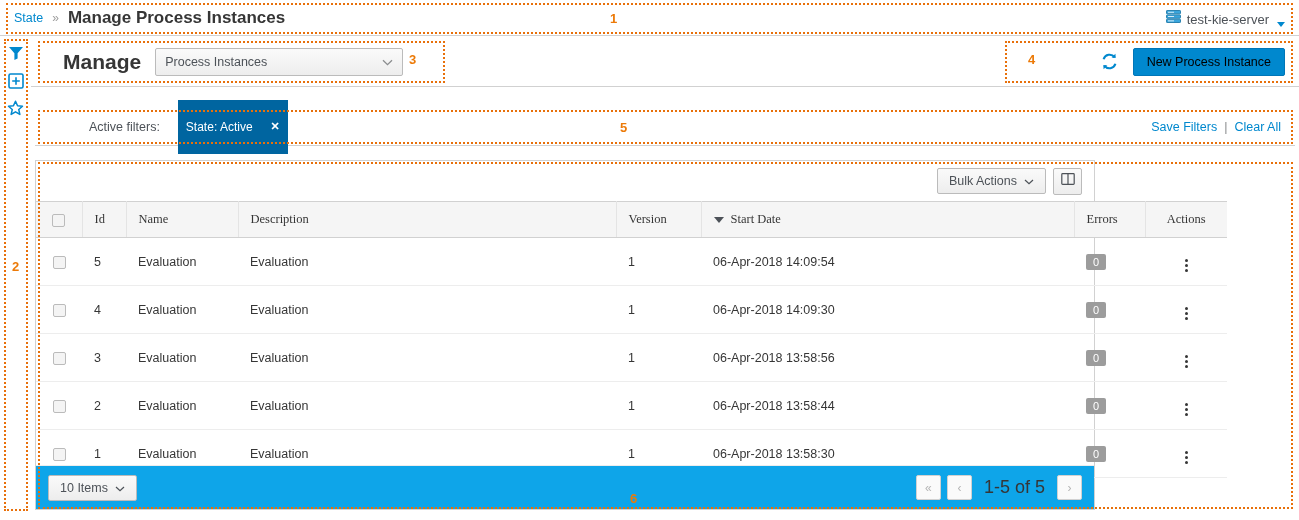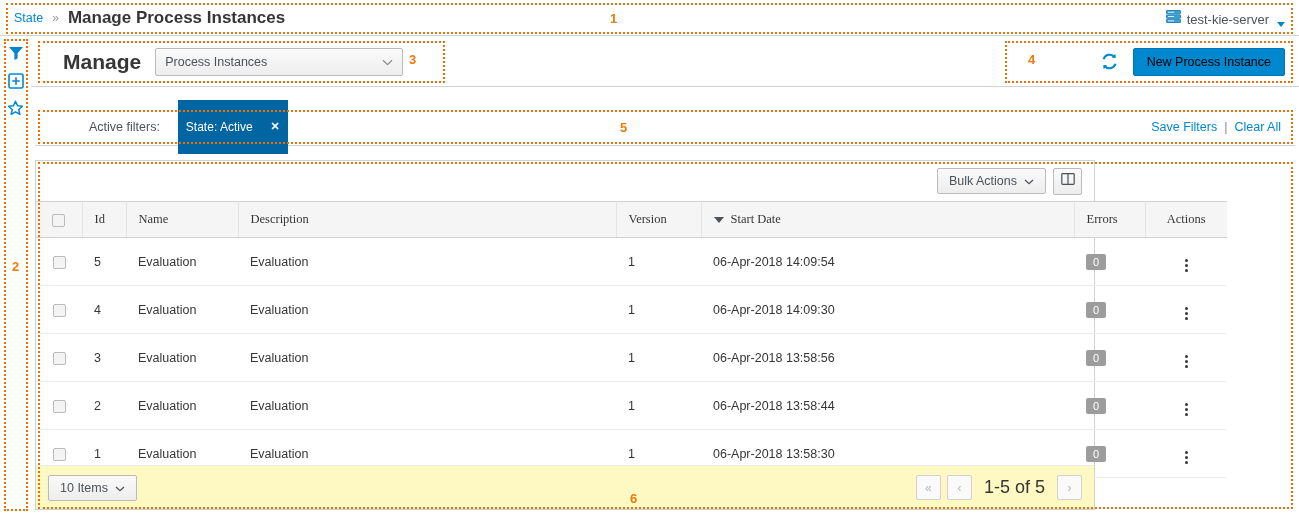--- a/index.html
+++ b/index.html
@@ -143,21 +143,21 @@
   .err-badge {
     display: inline-block; background: #9c9c9c; color: #fff; font-size: 11px;
     padding: 2px 7px; border-radius: 2px; min-width: 19px; text-align: center;
   }
   .kebab { display: inline-flex; flex-direction: column; gap: 2px; cursor: pointer; }
   .kebab i { width: 3px; height: 3px; background: #363636; border-radius: 50%; display: block; }
 
   
   .card-foot {
     position: absolute; left: 0; bottom: 0; width: 100%; height: 44px;
-    display: flex; align-items: center; padding: 0 12px; background: #fef9c3;
+    display: flex; align-items: center; padding: 0 12px; background: #0ea5e9;
     border-top: 1px solid #ededed;
   }
   .pager { margin-left: auto; display: flex; align-items: center; gap: 6px; }
   .pg-btn {
     width: 25px; height: 25px; border: 1px solid #d1d1d1; border-radius: 2px;
     background: #fafafa; color: #b5b5b5; font-size: 12px;
     display: flex; align-items: center; justify-content: center; cursor: pointer;
   }
   .pg-txt { font-size: 18px; color: #363636; margin: 0 6px; }
 </style>

